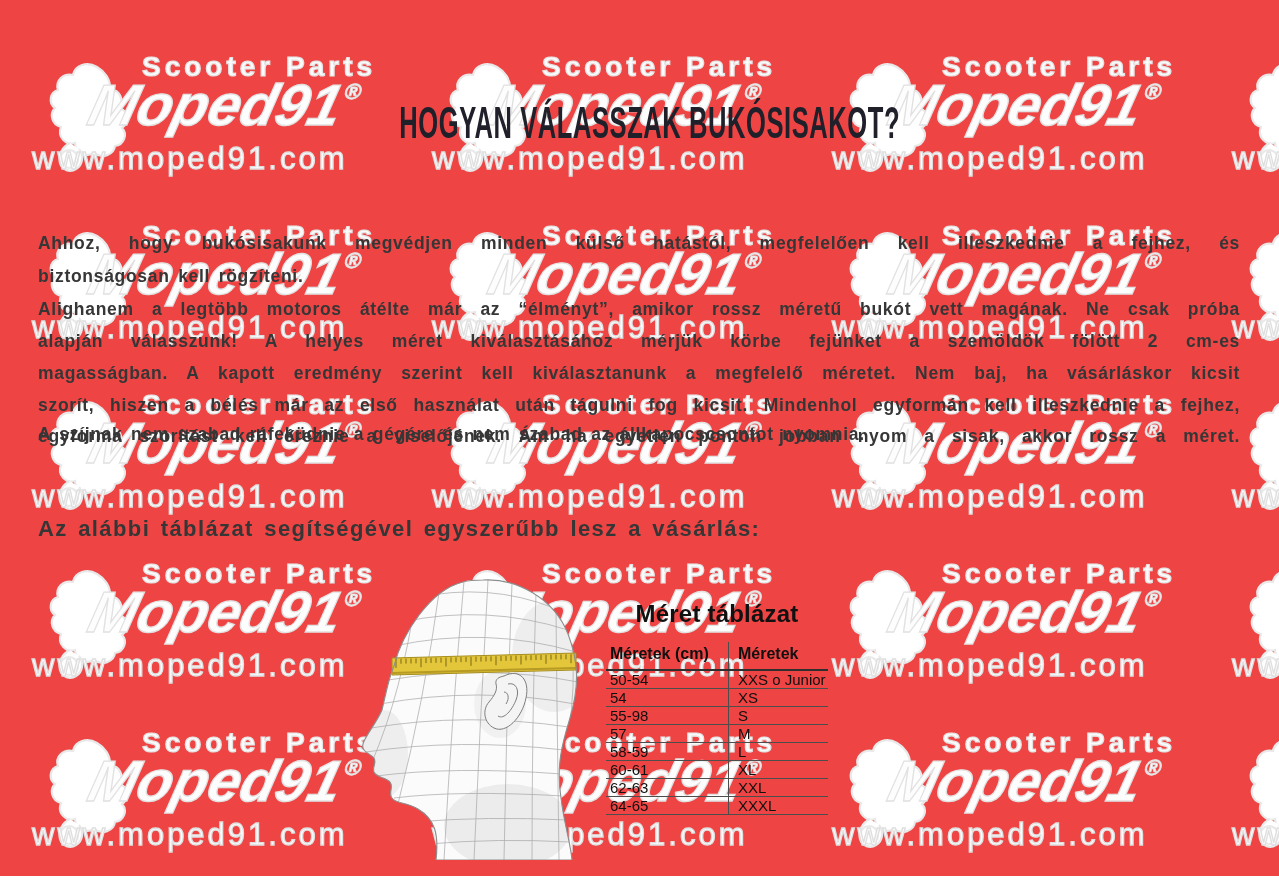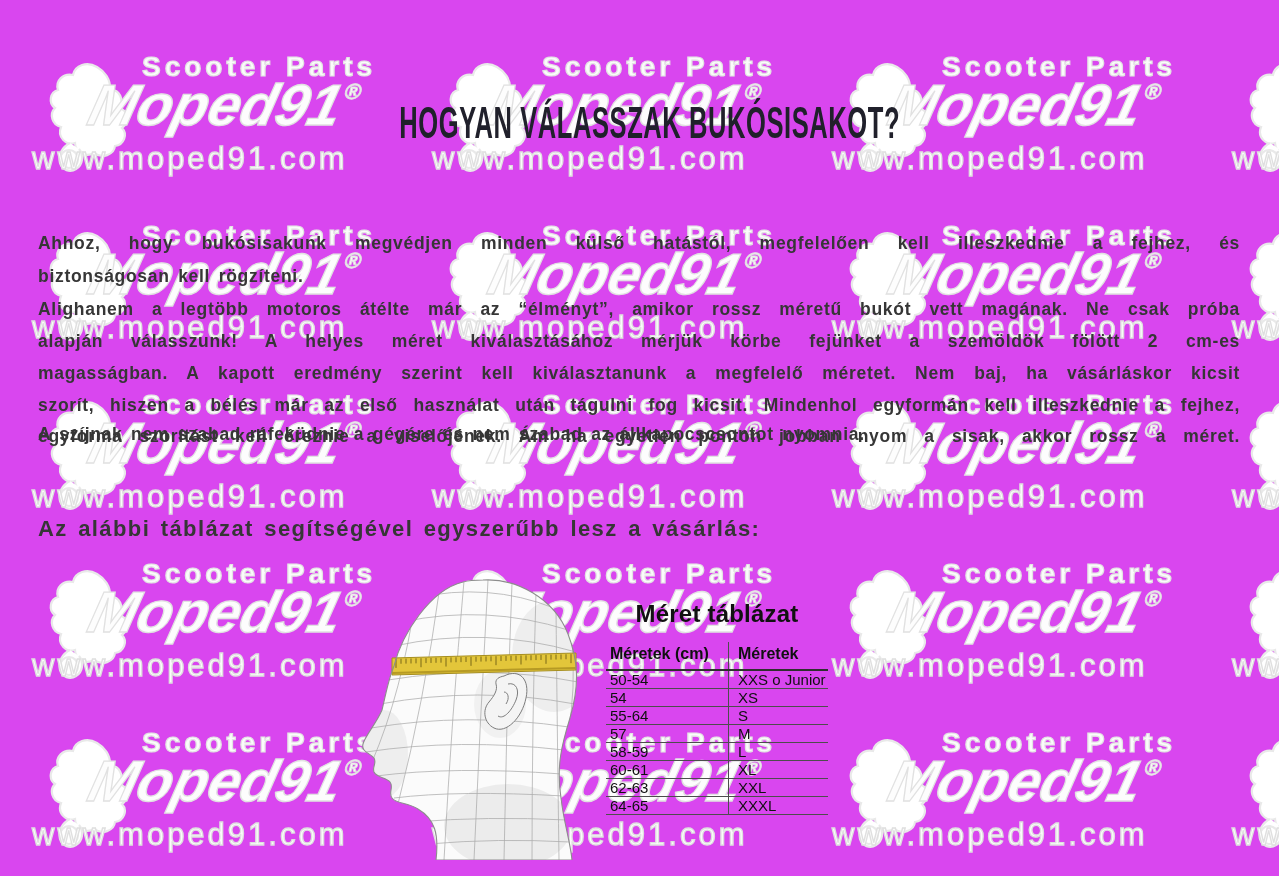--- a/index.html
+++ b/index.html
@@ -1,18 +1,18 @@
 <!DOCTYPE html>
 <html><head>
 <meta charset="utf-8">
 <style>
   html,body{margin:0;padding:0;background:#ffffff;}
   .page{
     position:relative;width:1279px;height:876px;overflow:hidden;
-    background:#d946ef;font-family:"Liberation Sans",sans-serif;
+    background:#ef4444;font-family:"Liberation Sans",sans-serif;
   }
   
   #wm-layer{position:absolute;inset:0;z-index:0;pointer-events:none;}
   .wm-tile{position:absolute;width:380px;height:145px;}
   .wm-sp{
     position:absolute;left:112px;top:6px;
     font-size:28px;font-weight:700;letter-spacing:4px;
     color:#fbfbfb;-webkit-text-stroke:1.2px #e3e3e3;white-space:nowrap;
   }
   .wm-brand{
@@ -433,21 +433,21 @@
         <tbody id="size-rows">
             <tr>
               <td>50-54</td>
               <td>XXS o Junior</td>
             </tr>
             <tr>
               <td>54</td>
               <td>XS</td>
             </tr>
             <tr>
-              <td>55-64</td>
+              <td>55-98</td>
               <td>S</td>
             </tr>
             <tr>
               <td>57</td>
               <td>M</td>
             </tr>
             <tr>
               <td>58-59</td>
               <td>L</td>
             </tr>

